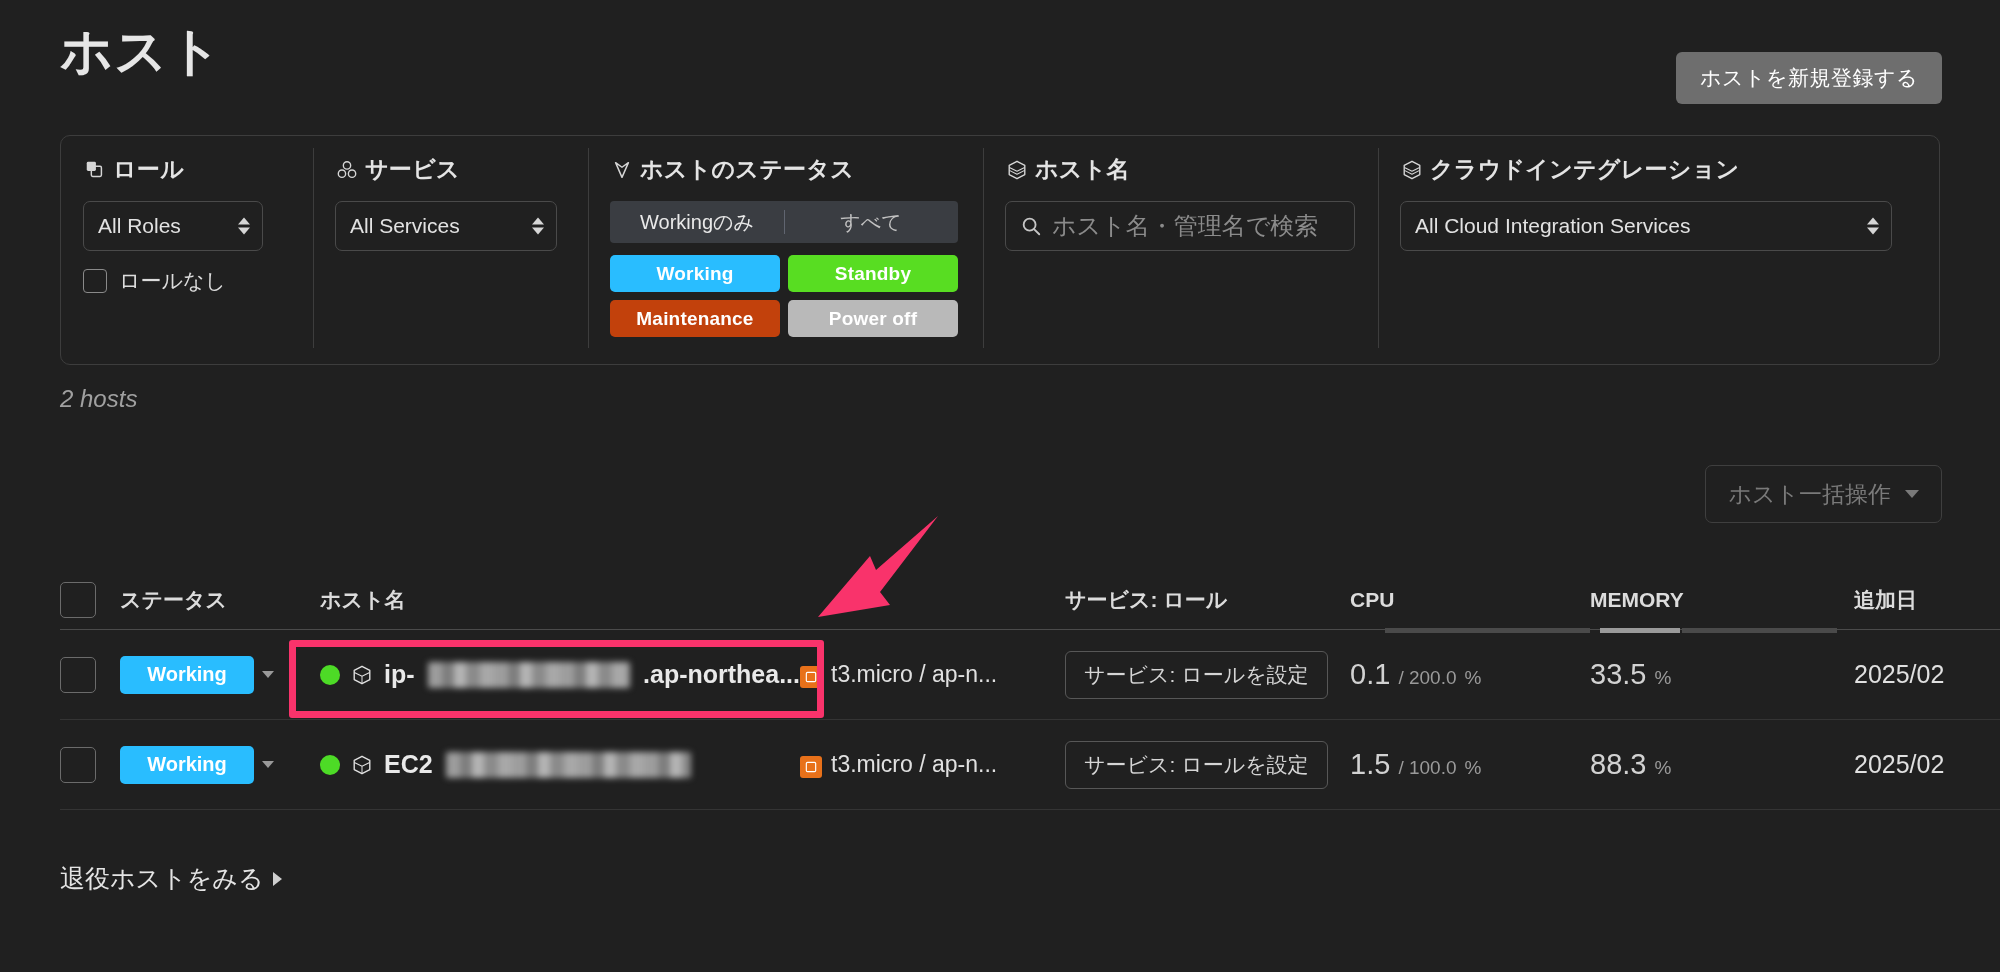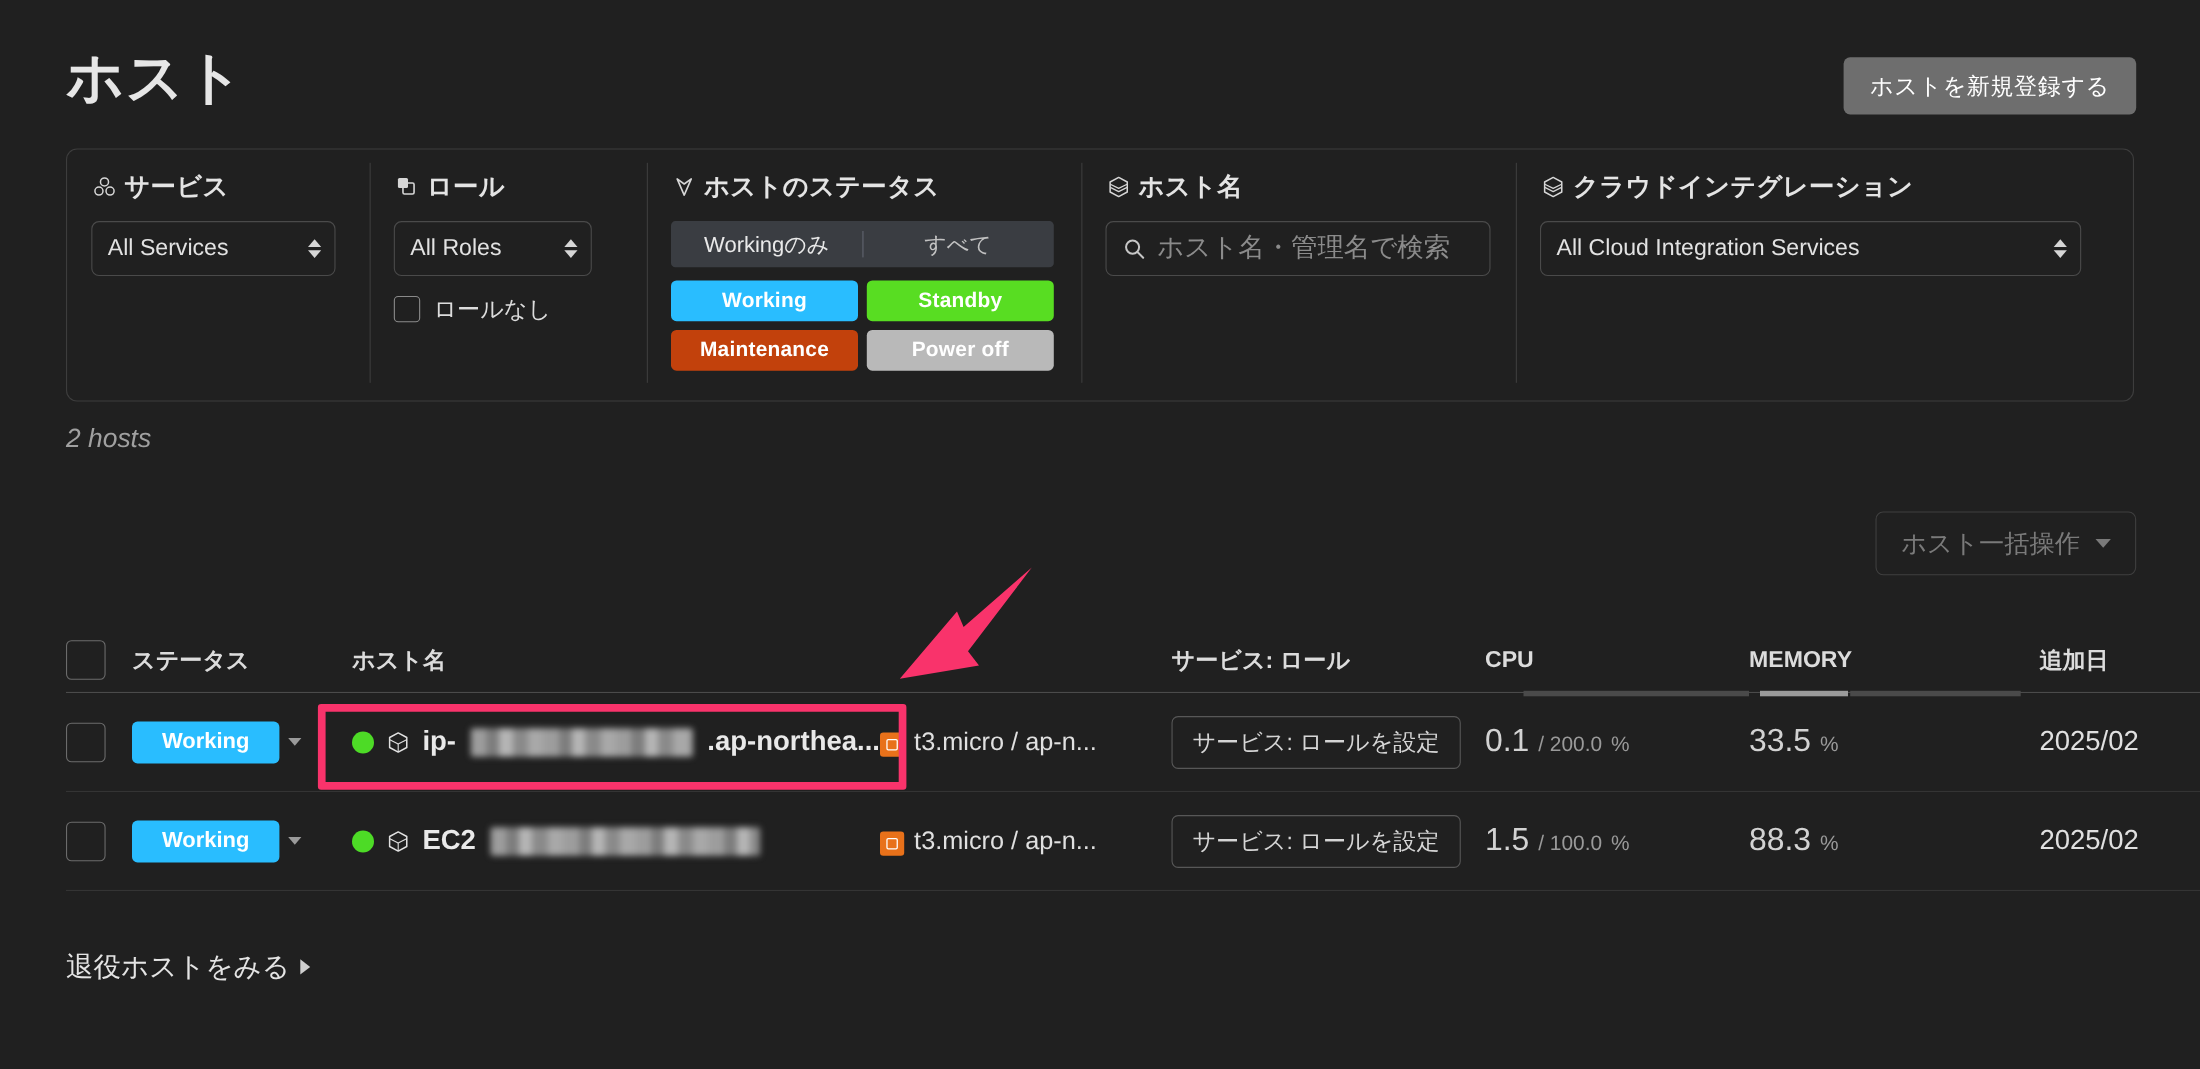--- a/index.html
+++ b/index.html
@@ -19,21 +19,21 @@
 
   
   .page-header {
     position: absolute;
     left: 0; top: 0;
     width: 2000px;
     height: 120px;
   }
   .page-title {
     position: absolute;
-    left: 60px; top: 40px;
+    left: 60px; top: 20px;
     font-size: 52px;
     font-weight: 700;
     color: #e6e6e6;
     letter-spacing: 1px;
     line-height: 1.2;
   }
   .btn-register {
     position: absolute;
     right: 58px; top: 52px;
     height: 52px;
@@ -452,60 +452,60 @@
 </head>
 <body>
 
 <div class="page-header">
   <div class="page-title">ホスト</div>
   <button class="btn-register">ホストを新規登録する</button>
 </div>
 
 <div class="filter-panel">
 
+  <div class="filter-col col-role">
+    <div class="filter-label">
+      <span class="ficon">
+        <svg width="22" height="22" viewBox="0 0 24 24" fill="none" stroke="#d6d6d6" stroke-width="1.6">
+          <rect x="3" y="3" width="10" height="10" rx="1.5" fill="#d6d6d6" stroke="none"></rect>
+          <rect x="8" y="8" width="11" height="11" rx="1.5"></rect>
+        </svg>
+      </span>
+      <span>ロール</span>
+    </div>
+    <div class="select-box" style="width:180px">
+      <span>All Roles</span>
+      <span class="updown">
+          <i class="tri-up"></i>
+          <i class="tri-dn"></i>
+        </span>
+    </div>
+    <div class="checkbox-row">
+      <span class="cbox"></span>
+      <span class="lbl">ロールなし</span>
+    </div>
+  </div>
+
   <div class="filter-col col-service">
     <div class="filter-label">
       <span class="ficon">
         <svg width="22" height="22" viewBox="0 0 24 24" fill="none" stroke="#d6d6d6" stroke-width="1.5">
           <circle cx="12" cy="7" r="4"></circle>
             <circle cx="6.5" cy="16" r="4"></circle>
             <circle cx="17.5" cy="16" r="4"></circle>
         </svg>
       </span>
       <span>サービス</span>
     </div>
     <div class="select-box" style="width:222px">
       <span>All Services</span>
       <span class="updown">
           <i class="tri-up"></i>
           <i class="tri-dn"></i>
         </span>
-    </div>
-  </div>
-
-  <div class="filter-col col-role">
-    <div class="filter-label">
-      <span class="ficon">
-        <svg width="22" height="22" viewBox="0 0 24 24" fill="none" stroke="#d6d6d6" stroke-width="1.6">
-          <rect x="3" y="3" width="10" height="10" rx="1.5" fill="#d6d6d6" stroke="none"></rect>
-          <rect x="8" y="8" width="11" height="11" rx="1.5"></rect>
-        </svg>
-      </span>
-      <span>ロール</span>
-    </div>
-    <div class="select-box" style="width:180px">
-      <span>All Roles</span>
-      <span class="updown">
-          <i class="tri-up"></i>
-          <i class="tri-dn"></i>
-        </span>
-    </div>
-    <div class="checkbox-row">
-      <span class="cbox"></span>
-      <span class="lbl">ロールなし</span>
     </div>
   </div>
 
   <div class="filter-col col-status">
     <div class="filter-label">
       <span class="ficon">
         <svg width="22" height="22" viewBox="0 0 24 24" fill="none" stroke="#d6d6d6" stroke-width="1.6" stroke-linejoin="round">
           <path d="M5 4 L12 20 L19 4 L12 9 Z"></path>
         </svg>
       </span>

